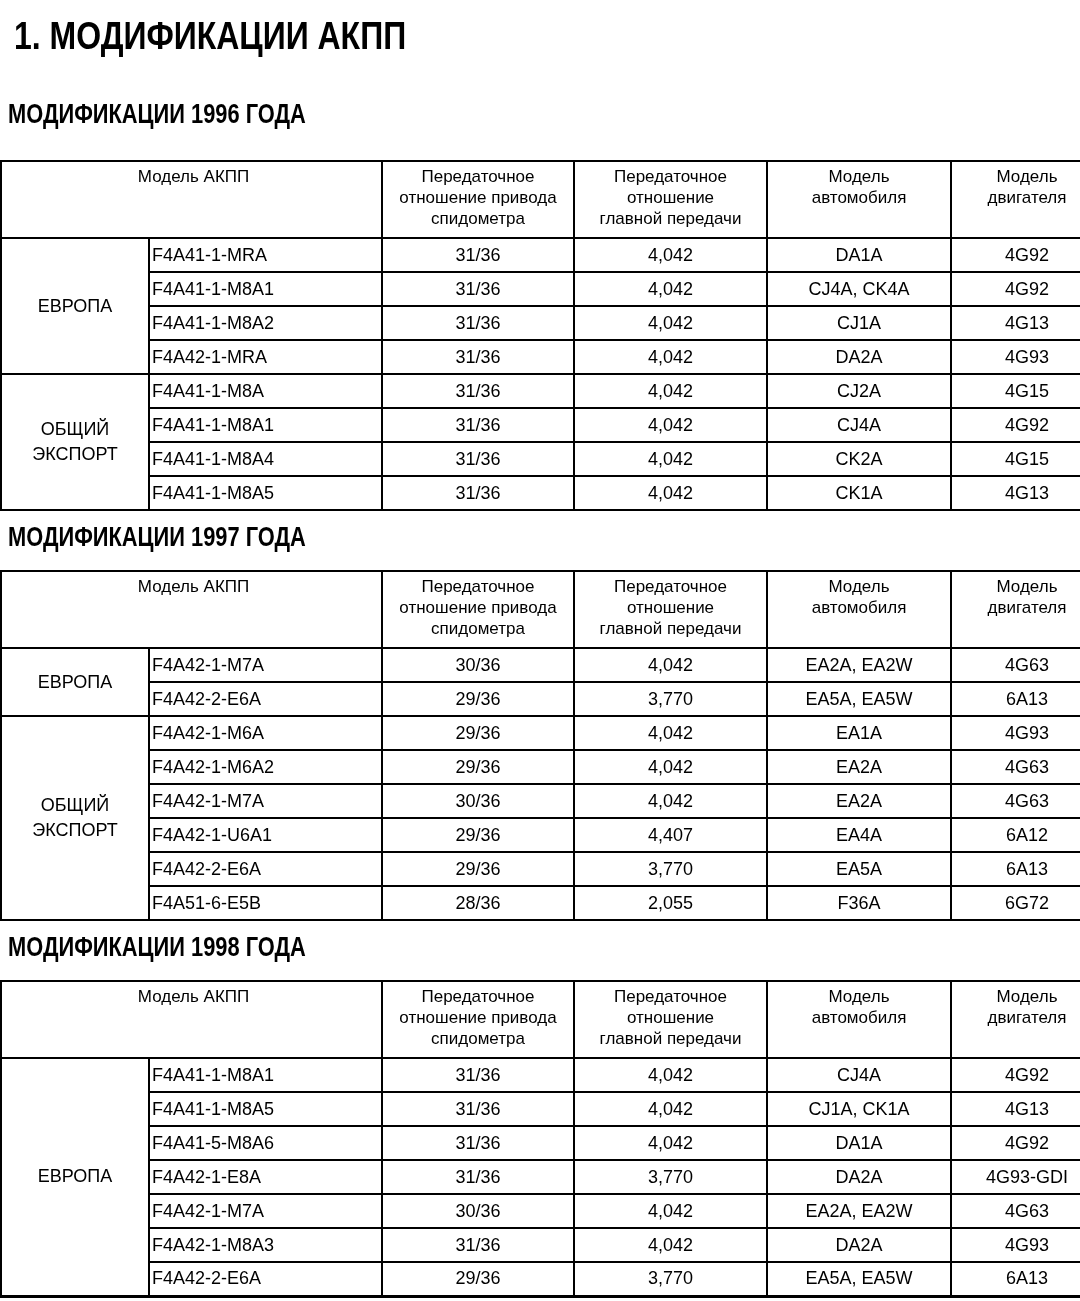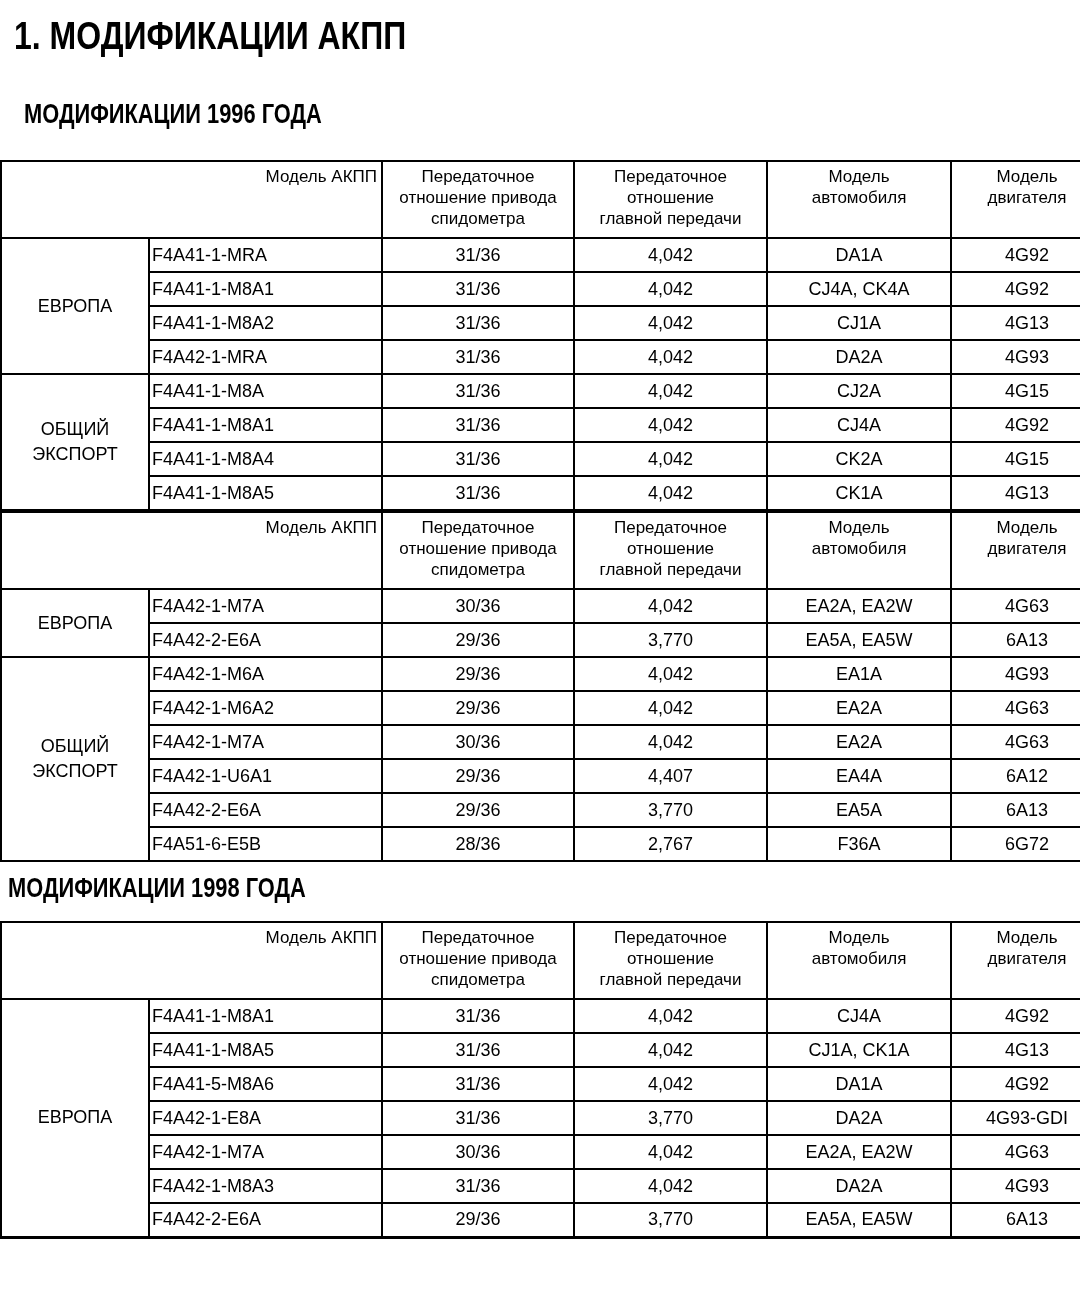--- a/index.html
+++ b/index.html
@@ -19,42 +19,42 @@
     white-space: nowrap;
   }
   h1 .narrow { display: inline-block; transform: scaleX(0.82); transform-origin: left center; }
   h2 {
     margin: 10px 0 17px 8px;
     font-size: 28px;
     line-height: 32px;
     font-weight: bold;
     white-space: nowrap;
   }
-  h2.first { margin: 40px 0 30px 24px; }
+  h2.first { margin: 40px 0 30px 8px; }
   h2 .narrow { display: inline-block; transform: scaleX(0.78); transform-origin: left center; }
   table.mods {
     border-collapse: collapse;
     table-layout: fixed;
     width: 1102px;
     margin: 0;
   }
   table.mods.cut-bottom { border-bottom: 3px solid #000; }
   .mods th, .mods td { border: 2px solid #000; overflow: hidden; }
   .mods thead tr { height: 77px; }
   .mods tbody tr { height: 34px; }
   .mods th {
     font-weight: normal;
     font-size: 17px;
     line-height: 21px;
     vertical-align: top;
     padding: 4px 4px 0 4px;
     white-space: pre-line;
   }
   .mods th.th-model {
-    text-align: right;
+    text-align: center;
     padding-left: 8px;
   }
   .mods td {
     font-size: 18px;
     vertical-align: middle;
     text-align: center;
     padding: 0 2px;
   }
   .mods td.model {
     text-align: left;
@@ -154,20 +154,21 @@
         <td>31/36</td>
         <td>4,042</td>
         <td>CK1A</td>
         <td>4G13</td>
       </tr>
     </tbody>
   </table>
 </section>
 
 <section>
+  <h2><span class="narrow">МОДИФИКАЦИИ 1997 ГОДА</span></h2>
   <table class="mods">
     <colgroup>
       <col style="width:148px">
         <col style="width:233px">
         <col style="width:192px">
         <col style="width:193px">
         <col style="width:184px">
         <col style="width:152px">
     </colgroup>
     <thead>
@@ -234,21 +235,21 @@
       <tr>
         <td class="model">F4A42-2-E6A</td>
         <td>29/36</td>
         <td>3,770</td>
         <td>EA5A</td>
         <td>6A13</td>
       </tr>
       <tr>
         <td class="model">F4A51-6-E5B</td>
         <td>28/36</td>
-        <td>2,767</td>
+        <td>2,055</td>
         <td>F36A</td>
         <td>6G72</td>
       </tr>
     </tbody>
   </table>
 </section>
 
 <section>
   <h2><span class="narrow">МОДИФИКАЦИИ 1998 ГОДА</span></h2>
   <table class="mods cut-bottom">

